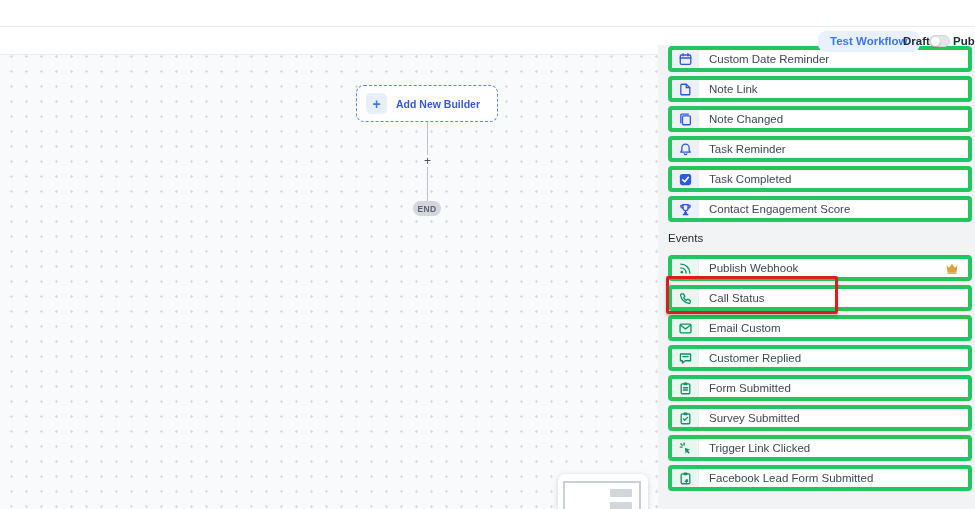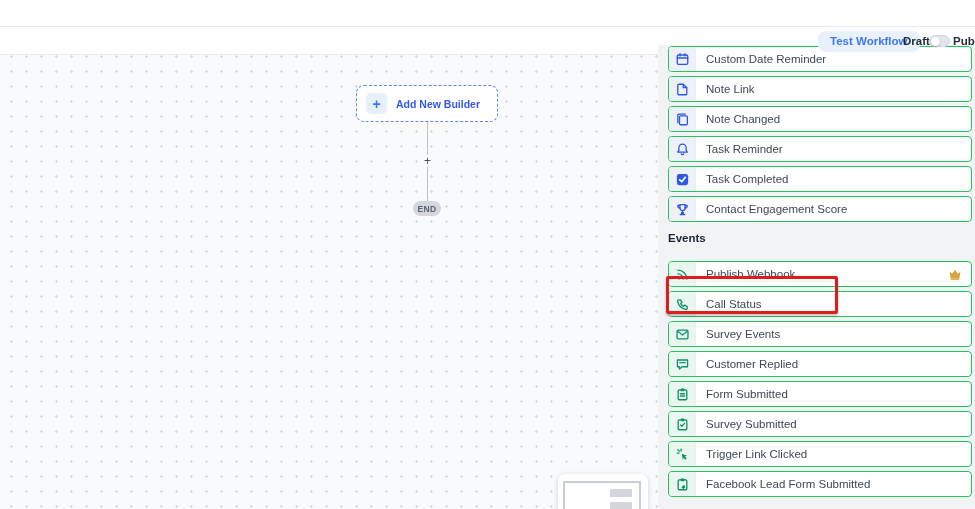--- a/index.html
+++ b/index.html
@@ -64,30 +64,30 @@
                   background:#fff; border-radius:7px; box-shadow:0 1px 5px rgba(80,90,110,.25); }
   .preview-inner { position:absolute; left:5px; top:7px; width:78px; height:40px;
                    border:2px solid #c9cdd4; background:#fff; }
   .pbar { position:absolute; background:#d3d6db; border-radius:1px; }
   .pbar1 { left:45px; top:6px; width:22px; height:8px; }
   .pbar2 { left:45px; top:19px; width:22px; height:8px; }
 
   
   .sidebar { position:absolute; left:658px; top:45px; width:317px; height:464px;
              background:#f2f3f5; z-index:2; padding-top:1px; }
-  .card { margin:0 3px 4px 10px; height:26px; background:#fff; border:1px solid #22c55e;
+  .card { margin:0 3px 4px 10px; height:26px; background:#fff; border:4px solid #22c55e;
           border-radius:4px; display:flex; align-items:center; overflow:hidden; cursor:pointer; }
   .card-icon { width:27px; align-self:stretch; display:flex; align-items:center; justify-content:center;
                border-right:1px solid #eceef2; flex:none; }
   .blue .card-icon { background:#eef1f9; color:#2b59e0; }
   .green .card-icon { background:#e9f7f0; color:#0f9168; }
   .card-label { margin-left:10px; font-size:11.5px; color:#3f4756; white-space:nowrap; }
   .crown { margin-left:auto; margin-right:9px; display:flex; align-items:center; }
-  .section-title { margin:6px 0 13px 10px; height:20px; line-height:20px;
-                   font-size:11.5px; font-weight:700; color:#1c2535; }
+  .section-title { margin:6px 0 7px 10px; height:20px; line-height:20px;
+                   font-size:11.5px; font-weight:400; color:#1c2535; }
 
   
   .highlight-box { position:absolute; left:666px; top:276px; width:172px; height:38px;
                    border:3px solid #dd1d1d; border-radius:2px; z-index:5; pointer-events:none;
                    box-shadow:0 2px 3px rgba(60,0,0,.25); }
   svg { display:block; }
 </style>
 </head>
 <body>
 
@@ -227,21 +227,21 @@
           </span>
           <span class="card-label">Call Status</span>
         </div>
         <div class="card green">
           <span class="card-icon">
             <svg width="15" height="15" viewBox="0 0 16 16" fill="none" stroke="currentColor" stroke-width="1.4" stroke-linecap="round" stroke-linejoin="round">
               <rect x="2.2" y="3.4" width="11.6" height="9.2" rx="1.2"></rect>
               <polyline points="2.9,4.5 8,8.5 13.1,4.5"></polyline>
             </svg>
           </span>
-          <span class="card-label">Survey Events</span>
+          <span class="card-label">Email Custom</span>
         </div>
         <div class="card green">
           <span class="card-icon">
             <svg width="15" height="15" viewBox="0 0 16 16" fill="none" stroke="currentColor" stroke-width="1.4" stroke-linecap="round" stroke-linejoin="round">
               <path d="M2.6 3.2h10.8v7.2H7.6l-2.9 2.5v-2.5H2.6z"></path>
               <line x1="5.2" y1="6" x2="10.8" y2="6"></line>
             </svg>
           </span>
           <span class="card-label">Customer Replied</span>
         </div>

